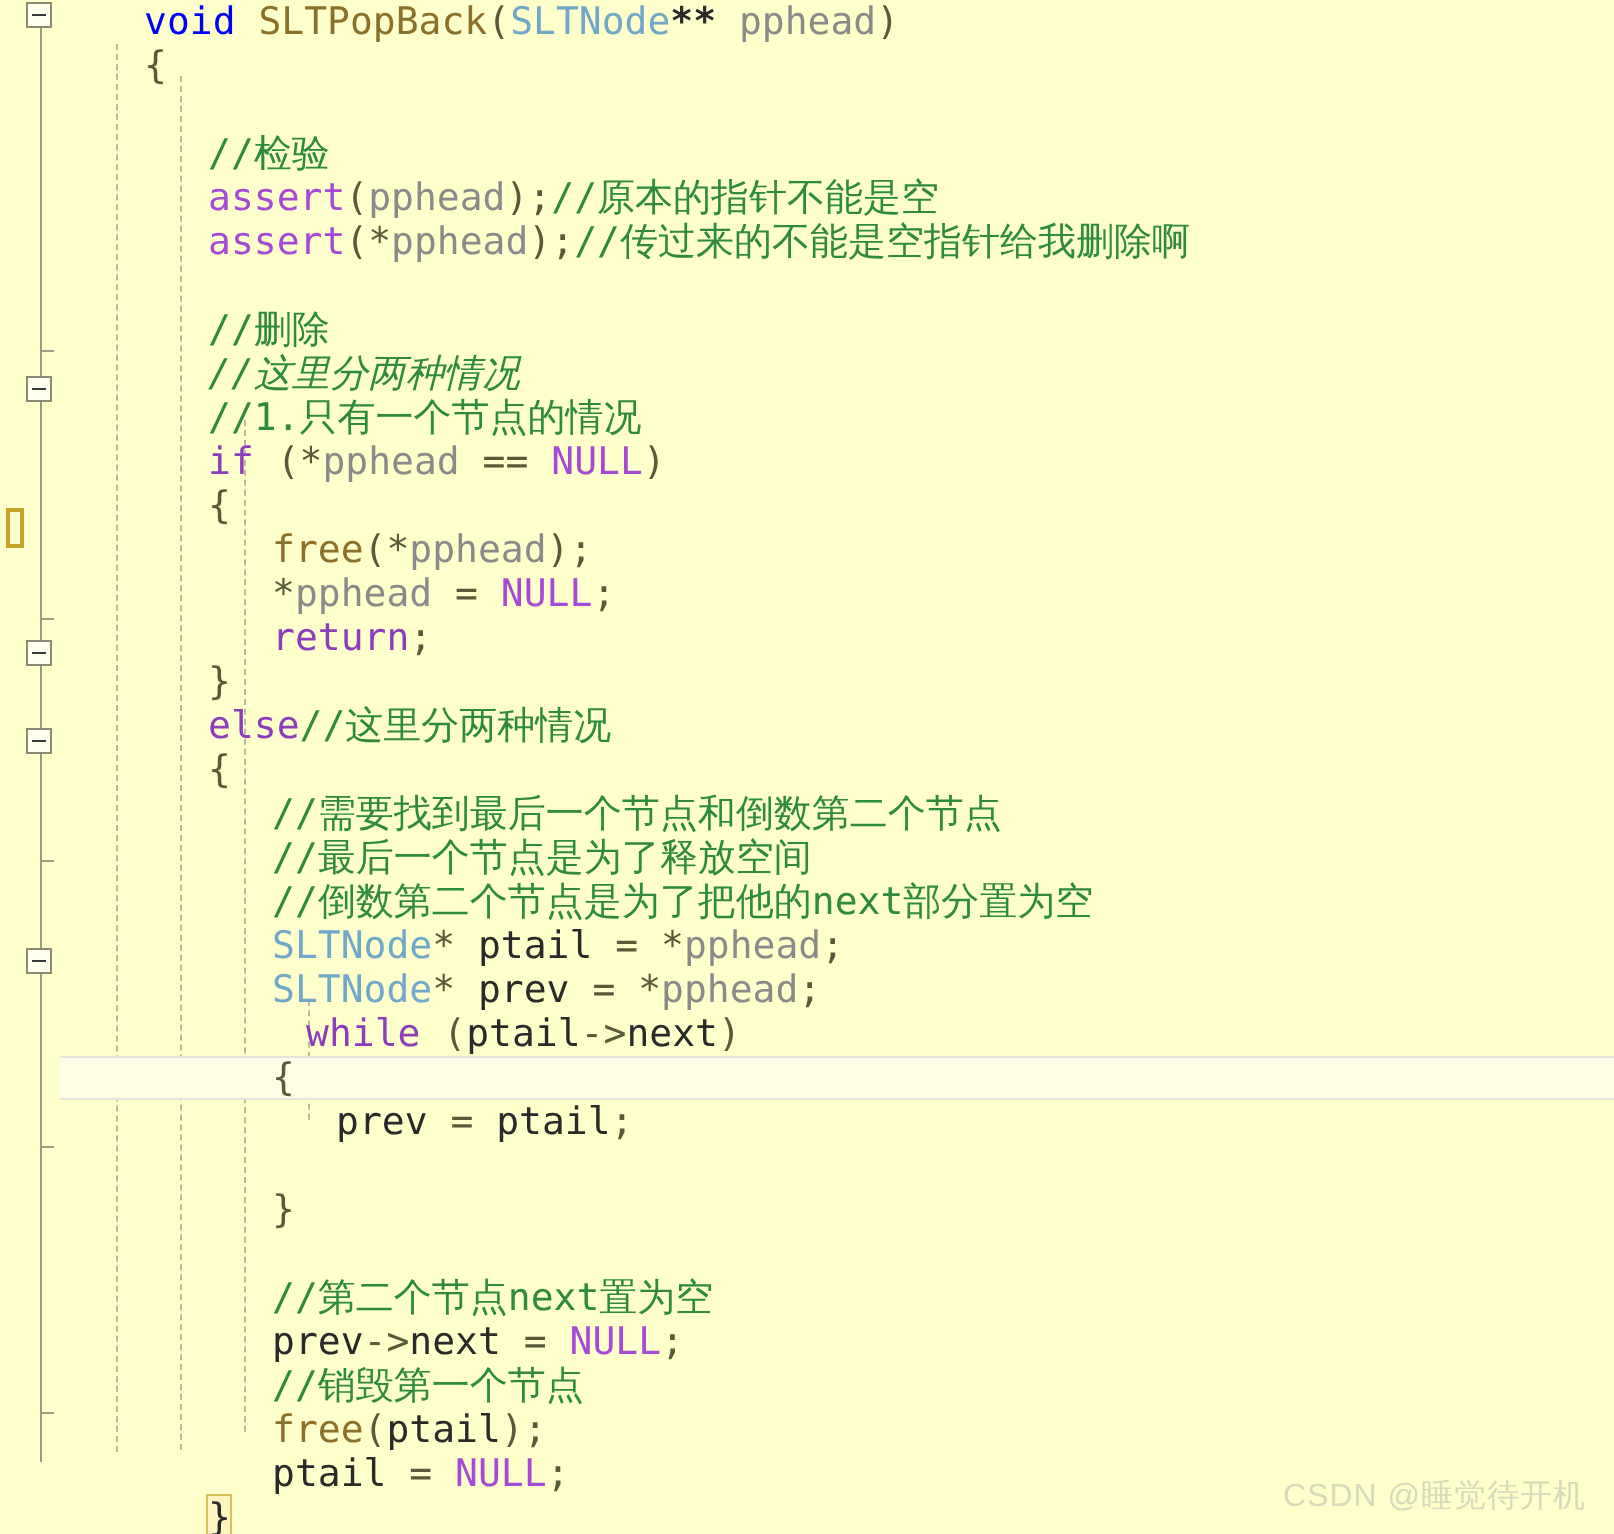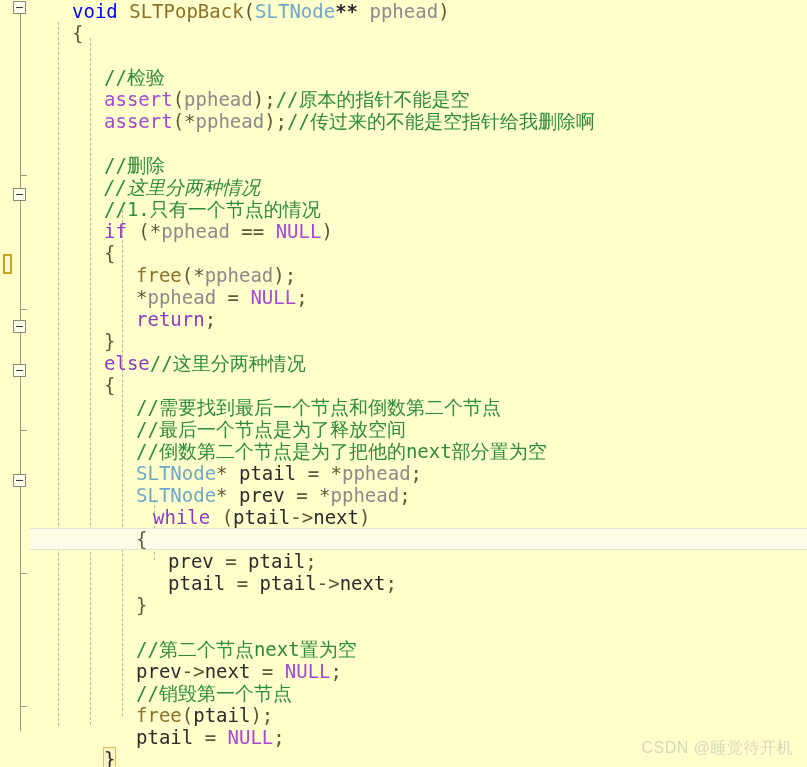--- a/index.html
+++ b/index.html
@@ -169,21 +169,20 @@
       <div class="line" style="top: 374px; left: 34px;"><span class="tok-brace">{</span></div>
       <div class="line" style="top: 396px; left: 66px;"><span class="tok-cmt">//需要找到最后一个节点和倒数第二个节点</span></div>
       <div class="line" style="top: 418px; left: 66px;"><span class="tok-cmt">//最后一个节点是为了释放空间</span></div>
       <div class="line" style="top: 462px; left: 66px;"><span class="tok-udtype">SLTNode</span><span class="tok-punct">*</span><span class="tok-punct"> </span><span class="tok-var">ptail</span><span class="tok-punct"> = *</span><span class="tok-param">pphead</span><span class="tok-punct">;</span></div>
       <div class="line" style="top: 440px; left: 66px;"><span class="tok-cmt">//倒数第二个节点是为了把他的next部分置为空</span></div>
       <div class="line" style="top: 484px; left: 66px;"><span class="tok-udtype">SLTNode</span><span class="tok-punct">*</span><span class="tok-punct"> </span><span class="tok-var">prev</span><span class="tok-punct"> = *</span><span class="tok-param">pphead</span><span class="tok-punct">;</span></div>
       <div class="line" style="top: 506px; left: 83px;"><span class="tok-kw">while</span><span class="tok-punct"> (</span><span class="tok-var">ptail</span><span class="tok-punct">-&gt;</span><span class="tok-var">next</span><span class="tok-punct">)</span></div>
       <div class="line-hl" style="top: 528px;"></div>
       <div class="line" style="top: 528px; left: 66px;"><span class="tok-brace">{</span></div>
       <div class="line" style="top: 550px; left: 98px;"><span class="tok-var">prev</span><span class="tok-punct"> = </span><span class="tok-var">ptail</span><span class="tok-punct">;</span></div>
-      <div class="line" style="top: 572px; left: 98px;"><span class="tok-var">ptail</span><span class="tok-punct"> = </span><span class="tok-var">ptail</span><span class="tok-punct">-&gt;</span><span class="tok-var">next</span><span class="tok-punct">;</span></div>
       <div class="line" style="top: 594px; left: 66px;"><span class="tok-brace">}</span></div>
       <div class="line" style="top: 616px; left: 2px;"></div>
       <div class="line" style="top: 638px; left: 66px;"><span class="tok-cmt">//第二个节点next置为空</span></div>
       <div class="line" style="top: 660px; left: 66px;"><span class="tok-var">prev</span><span class="tok-punct">-&gt;</span><span class="tok-var">next</span><span class="tok-punct"> = </span><span class="tok-macro">NULL</span><span class="tok-punct">;</span></div>
       <div class="line" style="top: 682px; left: 66px;"><span class="tok-cmt">//销毁第一个节点</span></div>
       <div class="line" style="top: 704px; left: 66px;"><span class="tok-func">free</span><span class="tok-punct">(</span><span class="tok-var">ptail</span><span class="tok-punct">);</span></div>
       <div class="line" style="top: 726px; left: 66px; text-align: right;"><span class="tok-var">ptail</span><span class="tok-punct"> = </span><span class="tok-macro">NULL</span><span class="tok-punct">;</span></div>
       <div class="line" style="top: 748px; left: 34px;"><span class="tok-brace-hl">}</span></div>
     </div>
 

